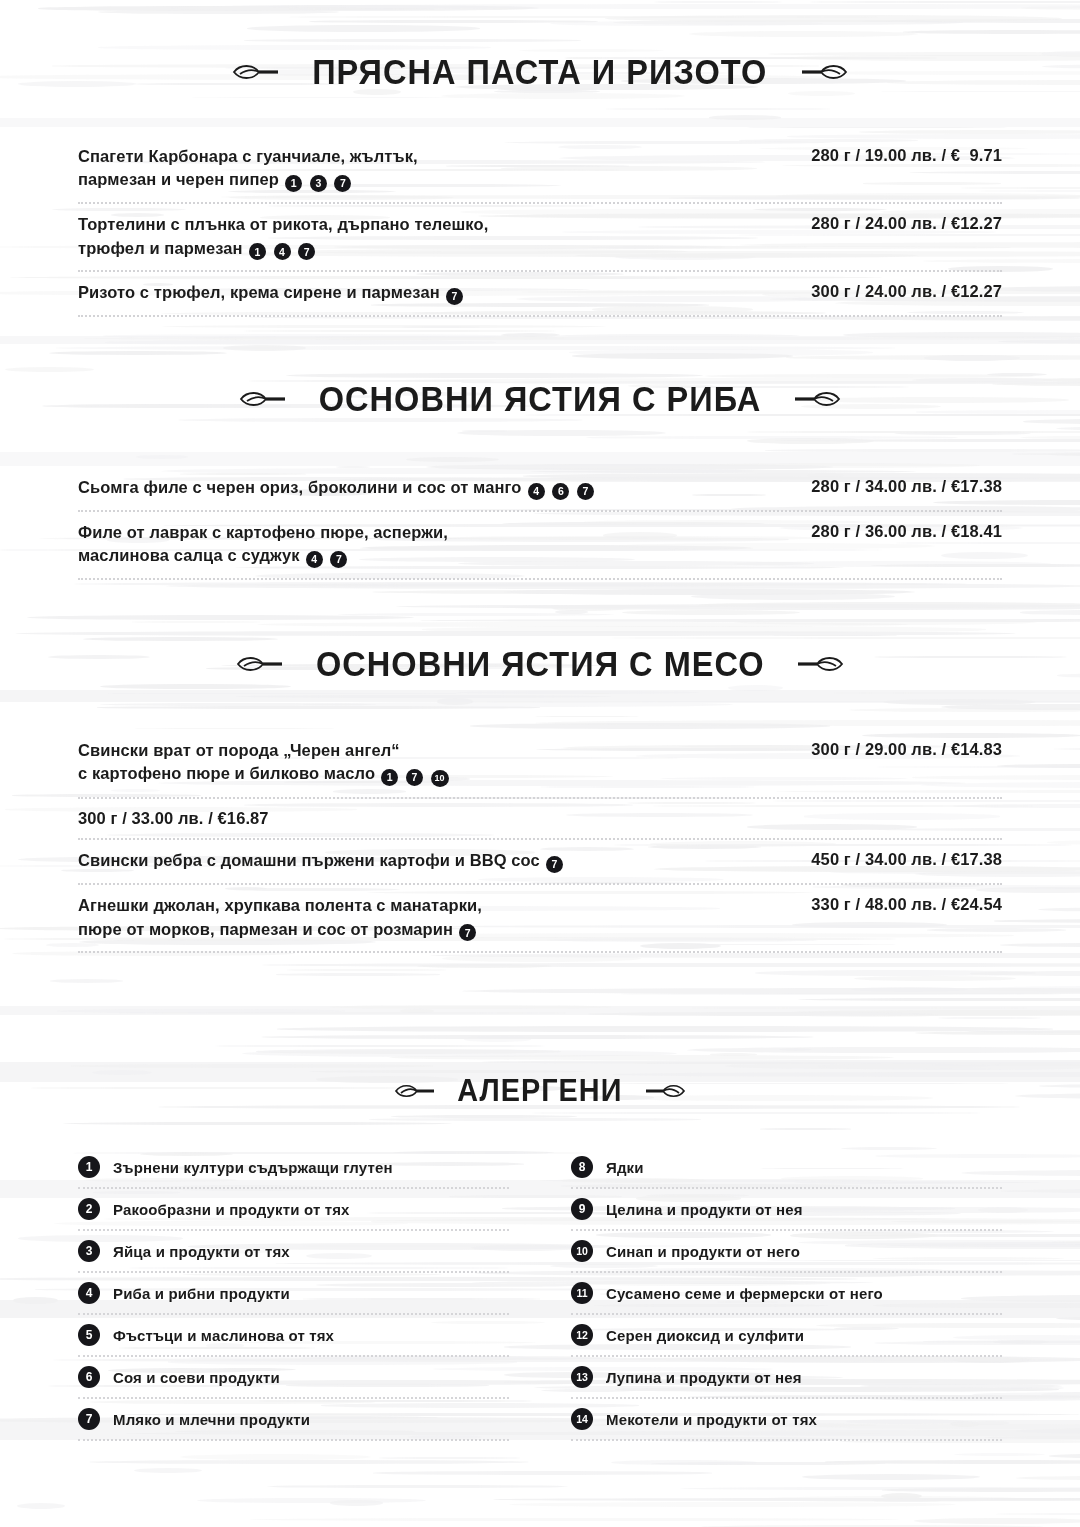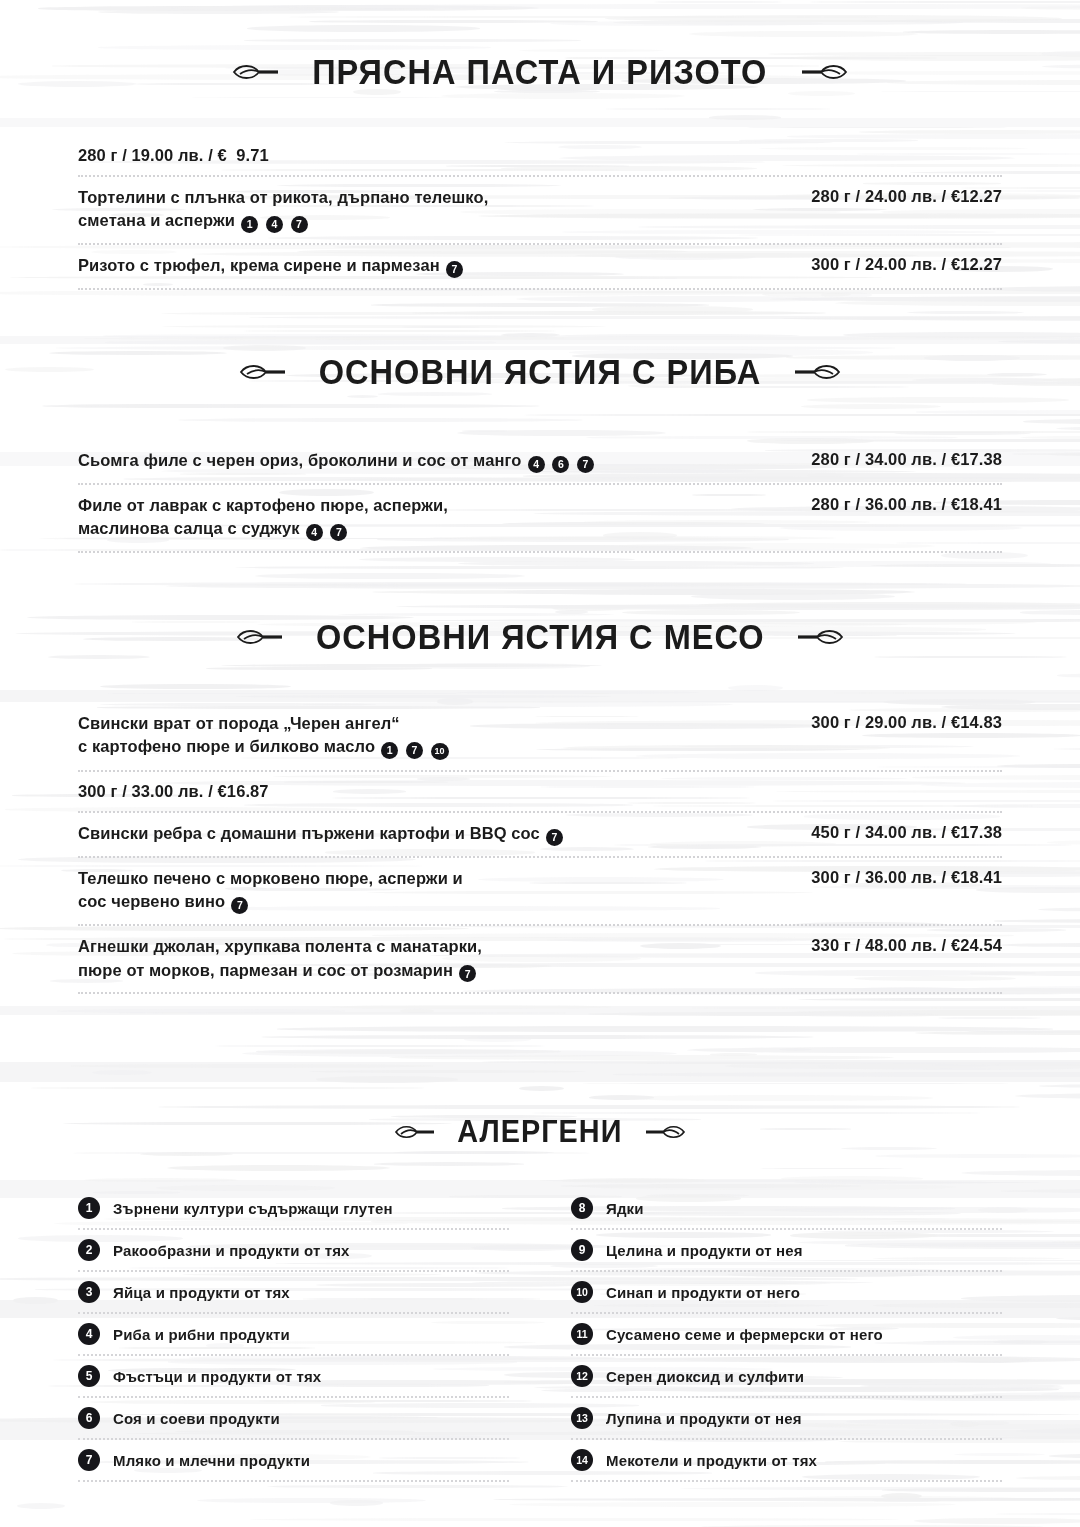--- a/index.html
+++ b/index.html
@@ -738,24 +738,25 @@
           <path d="M45 11 C39 3, 26 3, 20 11 C26 19, 39 19, 45 11 Z" fill="none" stroke="#1b1b1b" stroke-width="1.8"></path>
           <path d="M39 13 C33 9, 26 8, 20 11" fill="none" stroke="#1b1b1b" stroke-width="1.8"></path>
           <line x1="20" y1="11" x2="1" y2="11" stroke="#1b1b1b" stroke-width="3.2"></line>
         </svg>
       </span>
     </div>
   </div>
 
   <div class="items" style="margin-top:44px;">
     <div class="item-row">
+      <div class="item-name"><span>Спагети Карбонара с гуанчиале, жълтък,</span><br><span>пармезан и черен пипер</span> <span class="chip">1</span> <span class="chip">3</span> <span class="chip">7</span></div>
       <div class="item-price">280 г / 19.00 лв. / €  9.71</div>
     </div>
     <div class="item-row">
-      <div class="item-name"><span>Тортелини с плънка от рикота, дърпано телешко,</span><br><span>сметана и аспержи</span> <span class="chip">1</span> <span class="chip">4</span> <span class="chip">7</span></div>
+      <div class="item-name"><span>Тортелини с плънка от рикота, дърпано телешко,</span><br><span>трюфел и пармезан</span> <span class="chip">1</span> <span class="chip">4</span> <span class="chip">7</span></div>
       <div class="item-price">280 г / 24.00 лв. / €12.27</div>
     </div>
     <div class="item-row">
       <div class="item-name"><span>Ризото с трюфел, крема сирене и пармезан</span> <span class="chip">7</span></div>
       <div class="item-price">300 г / 24.00 лв. / €12.27</div>
     </div>
   </div>
 
   <div style="padding-top:62px;">
     <div class="section-head">
@@ -814,24 +815,20 @@
       <div class="item-price">300 г / 29.00 лв. / €14.83</div>
     </div>
     <div class="item-row">
       <div class="item-price">300 г / 33.00 лв. / €16.87</div>
     </div>
     <div class="item-row">
       <div class="item-name"><span>Свински ребра с домашни пържени картофи и BBQ сос</span> <span class="chip">7</span></div>
       <div class="item-price">450 г / 34.00 лв. / €17.38</div>
     </div>
     <div class="item-row">
-      <div class="item-name"><span>Телешко печено с морковено пюре, аспержи и</span><br><span>сос червено вино</span> <span class="chip">7</span></div>
-      <div class="item-price">300 г / 36.00 лв. / €18.41</div>
-    </div>
-    <div class="item-row">
       <div class="item-name"><span>Агнешки джолан, хрупкава полента с манатарки,</span><br><span>пюре от морков, пармезан и сос от розмарин</span> <span class="chip">7</span></div>
       <div class="item-price">330 г / 48.00 лв. / €24.54</div>
     </div>
   </div>
 
   <div style="padding-top:120px;">
     <div class="section-head">
       <span>
         <svg class="ornament" width="42" height="20" viewBox="0 0 42 20">
           <path d="M3 10 C8 3, 19 3, 24 10 C19 17, 8 17, 3 10 Z" fill="none" stroke="#1b1b1b" stroke-width="1.7"></path>
@@ -863,21 +860,21 @@
         <div class="allergen-row">
           <div class="allergen-badge">3</div>
           <div class="allergen-label">Яйца и продукти от тях</div>
         </div>
         <div class="allergen-row">
           <div class="allergen-badge">4</div>
           <div class="allergen-label">Риба и рибни продукти</div>
         </div>
         <div class="allergen-row">
           <div class="allergen-badge">5</div>
-          <div class="allergen-label">Фъстъци и продукти от тях</div>
+          <div class="allergen-label">Фъстъци и маслинова от тях</div>
         </div>
         <div class="allergen-row">
           <div class="allergen-badge">6</div>
           <div class="allergen-label">Соя и соеви продукти</div>
         </div>
         <div class="allergen-row">
           <div class="allergen-badge">7</div>
           <div class="allergen-label">Мляко и млечни продукти</div>
         </div>
       </div>

